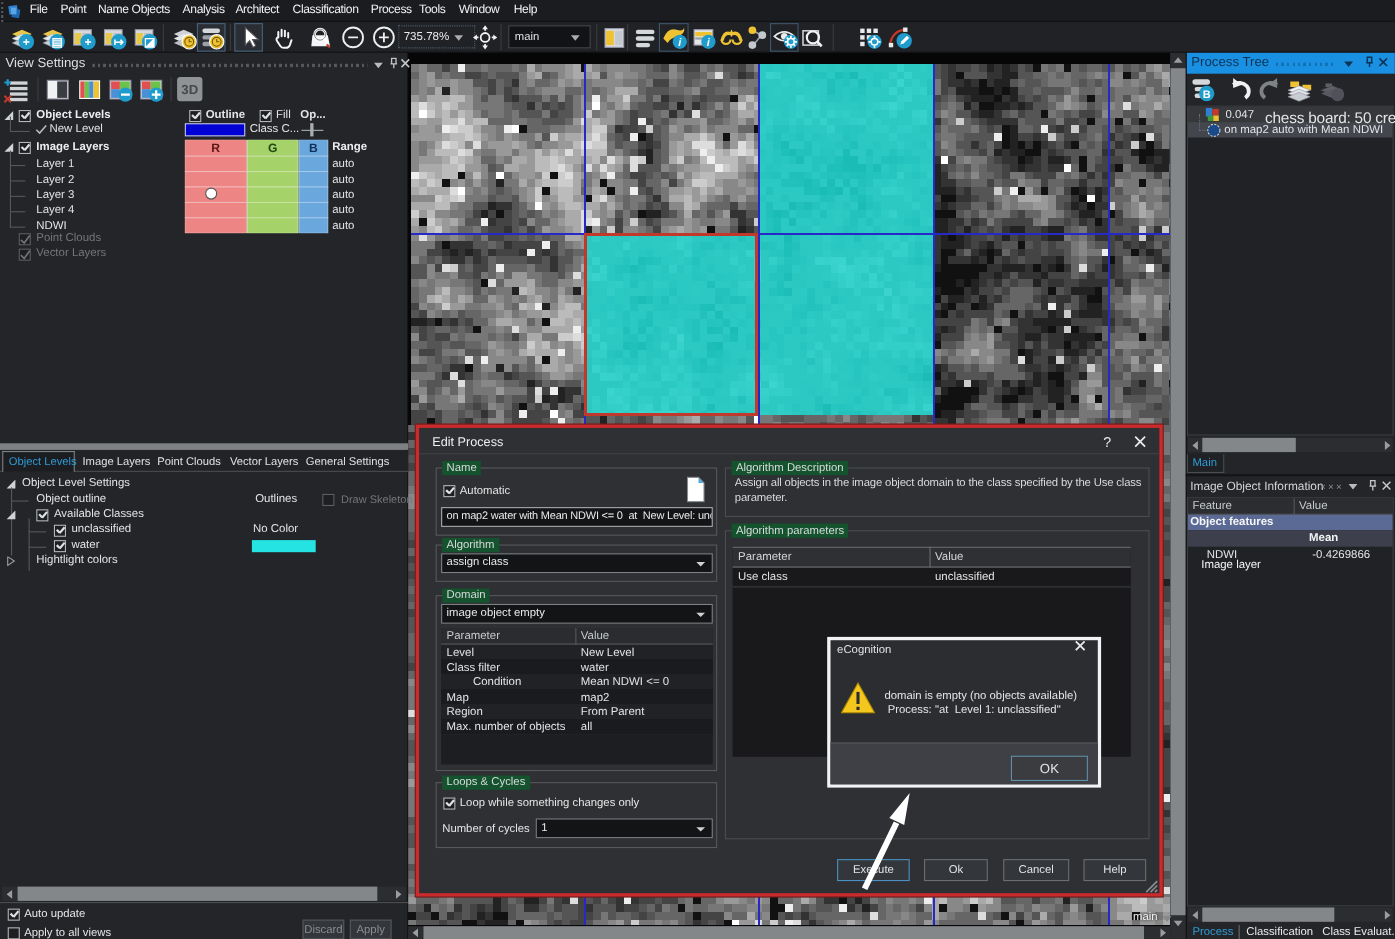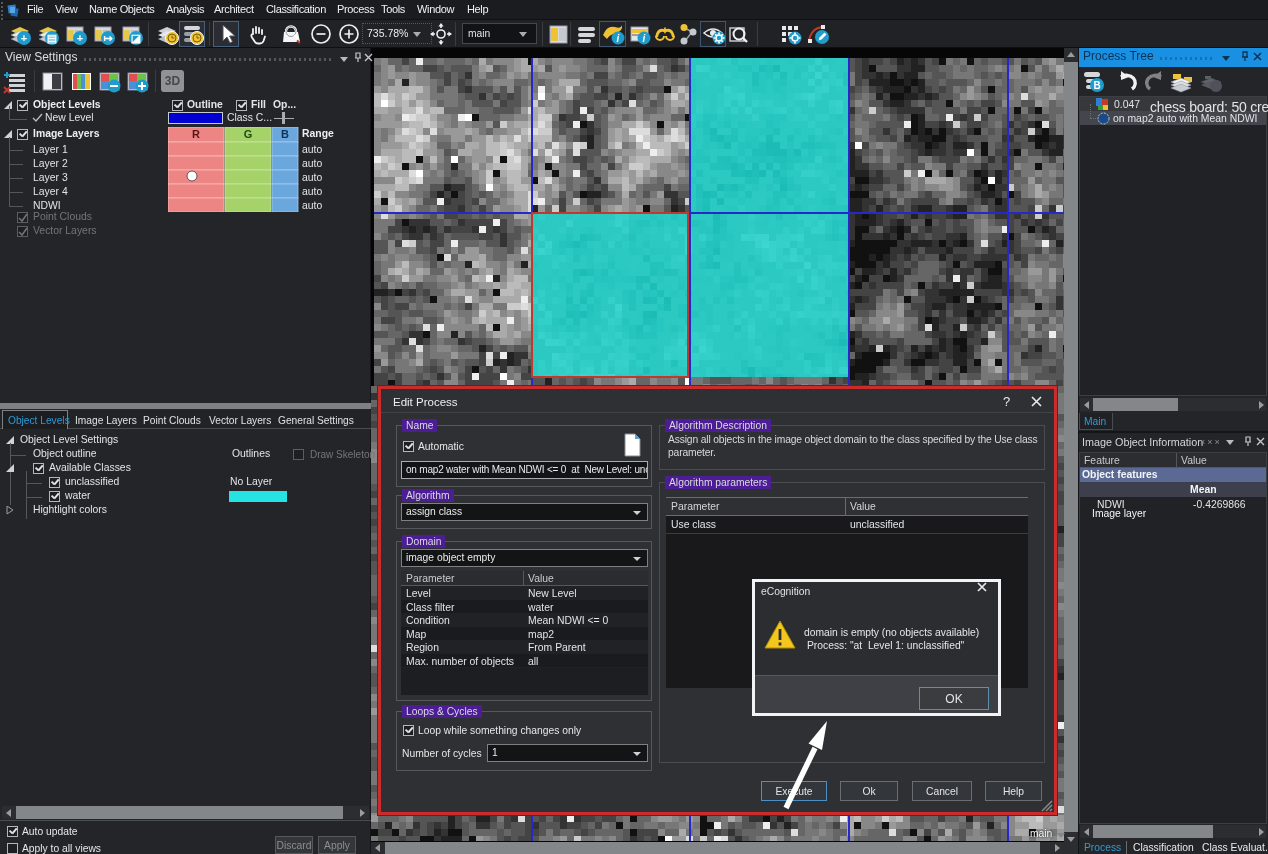--- a/index.html
+++ b/index.html
@@ -6,38 +6,38 @@
   font-family:"Liberation Sans",sans-serif;-webkit-font-smoothing:antialiased}
 .abs{position:absolute}
 .txt{position:absolute;white-space:nowrap;color:#e6e6e6;font-size:10.3px;line-height:13px}
 .gray{color:#7a7d80}
 .cb{position:absolute;width:11px;height:11px;border:1px solid #b4b7ba;background:#1d1f21}
 .cb.ck:before{content:"";position:absolute;left:1px;top:4px;width:4px;height:2px;background:#dfe2e4;transform:rotate(45deg)}
 .cb.ck:after{content:"";position:absolute;left:3px;top:3px;width:7px;height:2px;background:#dfe2e4;transform:rotate(-50deg)}
 .cb.gk{border-color:#5c5f62}
 .cb.gk:before{background:#6e7174}.cb.gk:after{background:#6e7174}
 .grp{position:absolute;border:1px solid #56585b}
-.grplab{position:absolute;background:#4c1d95;padding:0 4px;color:#d8dadc;font-size:10.3px;line-height:13px}
+.grplab{position:absolute;background:#14532d;padding:0 4px;color:#d8dadc;font-size:10.3px;line-height:13px}
 .inp{position:absolute;background:#131416;border:1px solid #a9acae;color:#e8eaec;font-size:10.3px;line-height:16px;padding:0 4px;white-space:nowrap;overflow:hidden}
 .dd{position:absolute;background:#131416;border:1px solid #7e8184;color:#e8eaec;font-size:10.3px;line-height:16px;padding:0 4px;white-space:nowrap;overflow:hidden}
 .dd:after{content:"";position:absolute;right:6px;top:7px;border:4px solid transparent;border-top:4px solid #cfd2d4}
 .btn{position:absolute;background:#33363a;border:1px solid #6b6e71;color:#e2e4e6;font-size:10.3px;text-align:center}
 .trow{position:absolute;white-space:nowrap;color:#e2e4e6;font-size:10.4px}
 </style></head>
 <body>
 
 <div class="abs" style="left:0;top:0;width:1268px;height:20px;background:#1b1c1f;border-bottom:1px solid #101114"></div>
 <div class="abs" style="left:1px;top:2px;width:4px;height:44px;background-image:repeating-linear-gradient(#55585b 0 2px,transparent 2px 4px);width:2px"></div>
 <svg class="abs" style="left:7px;top:3px" width="12" height="14">
     <rect x="1" y="2" width="8" height="8" fill="#2f7fd0" transform="rotate(-8 5 6)"></rect>
     <rect x="4" y="5" width="7" height="8" fill="#1d69b4" transform="rotate(10 7 9)"></rect>
     <rect x="3" y="4" width="5" height="6" fill="#5aa5e4"></rect>
   </svg>
 <div class="txt" style="left:27px;top:3px;font-size:11px;letter-spacing:-0.35px;color:#f0f1f2">File</div>
-<div class="txt" style="left:55px;top:3px;font-size:11px;letter-spacing:-0.35px;color:#f0f1f2">View</div>
+<div class="txt" style="left:55px;top:3px;font-size:11px;letter-spacing:-0.35px;color:#f0f1f2">Point</div>
 <div class="txt" style="left:89px;top:3px;font-size:11px;letter-spacing:-0.35px;color:#f0f1f2">Name Objects</div>
 <div class="txt" style="left:166px;top:3px;font-size:11px;letter-spacing:-0.35px;color:#f0f1f2">Analysis</div>
 <div class="txt" style="left:214px;top:3px;font-size:11px;letter-spacing:-0.35px;color:#f0f1f2">Architect</div>
 <div class="txt" style="left:266px;top:3px;font-size:11px;letter-spacing:-0.35px;color:#f0f1f2">Classification</div>
 <div class="txt" style="left:337px;top:3px;font-size:11px;letter-spacing:-0.35px;color:#f0f1f2">Process</div>
 <div class="txt" style="left:381px;top:3px;font-size:11px;letter-spacing:-0.35px;color:#f0f1f2">Tools</div>
 <div class="txt" style="left:417px;top:3px;font-size:11px;letter-spacing:-0.35px;color:#f0f1f2">Window</div>
 <div class="txt" style="left:467px;top:3px;font-size:11px;letter-spacing:-0.35px;color:#f0f1f2">Help</div>
 <div class="abs" style="left:0;top:20px;width:1268px;height:28px;background:#212226;border-bottom:1px solid #0e0f11"></div>
 <svg class="abs" style="left:8px;top:23px" width="24" height="23">
@@ -407,21 +407,21 @@
 <div class="abs" style="left:155px;top:70px;width:1px;height:22px;background:#3a3c40"></div>
 <div class="abs" style="left:161px;top:70px;width:23px;height:22px;background:#909396;border-radius:3px;color:#46494c;font-size:12px;font-weight:bold;text-align:center;line-height:22px;position:absolute">3D</div>
 <svg class="abs" style="left:4px;top:101px" width="9" height="9">
     <path d="M8 0 L8 8 L0 8 Z" fill="#d0d3d6"></path>
   </svg>
 <div class="cb ck" style="left:17px;top:100px"></div>
 <div class="trow" style="left:33px;top:99px;font-weight:bold;color:#eceef0">Object Levels</div>
 <div class="cb ck" style="left:172px;top:100px"></div>
 <div class="trow" style="left:187px;top:99px;font-weight:bold">Outline</div>
 <div class="cb ck" style="left:236px;top:100px"></div>
-<div class="trow" style="left:251px;top:99px;font-weight:bold">Fill</div>
+<div class="trow" style="left:251px;top:99px;font-weight:normal">Fill</div>
 <div class="trow" style="left:273px;top:99px;font-weight:bold">Op...</div>
 <div class="abs" style="left:9px;top:106px;width:1px;height:14px;background:#55585b"></div>
 <div class="abs" style="left:9px;top:119px;width:18px;height:1px;background:#55585b"></div>
 <svg class="abs" style="left:32px;top:113px" width="11" height="10">
     <path d="M1 5 l3 3 l6-7" stroke="#b8babc" stroke-width="1.4" fill="none"></path>
   </svg>
 <div class="trow" style="left:45px;top:112px">New Level</div>
 <div class="abs" style="left:168px;top:112px;width:55px;height:12px;background:#0000d4;border:1px solid #c8cbce"></div>
 <div class="trow" style="left:227px;top:112px">Class C...</div>
 <div class="abs" style="left:274px;top:118px;width:20px;height:1px;background:#aaadb0"></div>
@@ -506,21 +506,21 @@
 <div class="trow" style="left:310px;top:449px;color:#737679;font-size:10px">Draw Skeleton</div>
 <svg class="abs" style="left:6px;top:464px" width="9" height="9">
     <path d="M8 0 L8 8 L0 8 Z" fill="#d0d3d6"></path>
   </svg>
 <div class="cb ck" style="left:33px;top:463px"></div>
 <div class="trow" style="left:49px;top:462px">Available Classes</div>
 <div class="abs" style="left:26px;top:471px;width:1px;height:48px;background:#55585b"></div>
 <div class="abs" style="left:26px;top:483px;width:16px;height:1px;background:#55585b"></div>
 <div class="cb ck" style="left:49px;top:477px"></div>
 <div class="trow" style="left:65px;top:476px">unclassified</div>
-<div class="trow" style="left:230px;top:476px">No Layer</div>
+<div class="trow" style="left:230px;top:476px">No Color</div>
 <div class="abs" style="left:26px;top:497px;width:16px;height:1px;background:#55585b"></div>
 <div class="cb ck" style="left:49px;top:491px"></div>
 <div class="trow" style="left:65px;top:490px">water</div>
 <div class="abs" style="left:229px;top:491px;width:58px;height:11px;background:#25e3e3"></div>
 <svg class="abs" style="left:6px;top:506px" width="9" height="9">
     <path d="M1 0 L7 4 L1 8 Z" fill="none" stroke="#9a9da0"></path>
   </svg>
 <div class="trow" style="left:33px;top:504px">Hightlight colors</div>
 <div class="abs" style="left:2px;top:806px;width:367px;height:13px;background:#2c2d30"></div>
 <svg class="abs" style="left:4px;top:808px" width="10" height="10">
@@ -682,21 +682,21 @@
 <div class="abs" style="left:401px;top:571px;width:247px;height:124px;background:#1d1e21"></div>
 <div class="abs" style="left:401px;top:586px;width:247px;height:82px;background-image:repeating-linear-gradient(#212226 0 13.5px,#1a1b1e 13.5px 27px)"></div>
 <div class="abs" style="left:401px;top:571px;width:247px;height:15px;background:#2a2c2f;border-bottom:1px solid #55585b"></div>
 <div class="abs" style="left:523px;top:571px;width:1px;height:15px;background:#55585b"></div>
 <div class="trow" style="left:406px;top:573px;color:#c8cbce">Parameter</div>
 <div class="trow" style="left:528px;top:573px;color:#c8cbce">Value</div>
 <div class="trow" style="left:406px;top:588.0px">Level</div>
 <div class="trow" style="left:528px;top:588.0px">New Level</div>
 <div class="trow" style="left:406px;top:601.5px">Class filter</div>
 <div class="trow" style="left:528px;top:601.5px">water</div>
-<div class="trow" style="left:406px;top:615.0px">Condition</div>
+<div class="trow" style="left:430px;top:615.0px">Condition</div>
 <div class="trow" style="left:528px;top:615.0px">Mean NDWI &lt;= 0</div>
 <div class="trow" style="left:406px;top:628.5px">Map</div>
 <div class="trow" style="left:528px;top:628.5px">map2</div>
 <div class="trow" style="left:406px;top:642.0px">Region</div>
 <div class="trow" style="left:528px;top:642.0px">From Parent</div>
 <div class="trow" style="left:406px;top:655.5px">Max. number of objects</div>
 <div class="trow" style="left:528px;top:655.5px">all</div>
 <div class="grp" style="left:396px;top:711px;width:256px;height:60px"></div>
 <div class="grplab" style="left:402px;top:705px">Loops &amp; Cycles</div>
 <div class="cb ck" style="left:403px;top:725px"></div>

